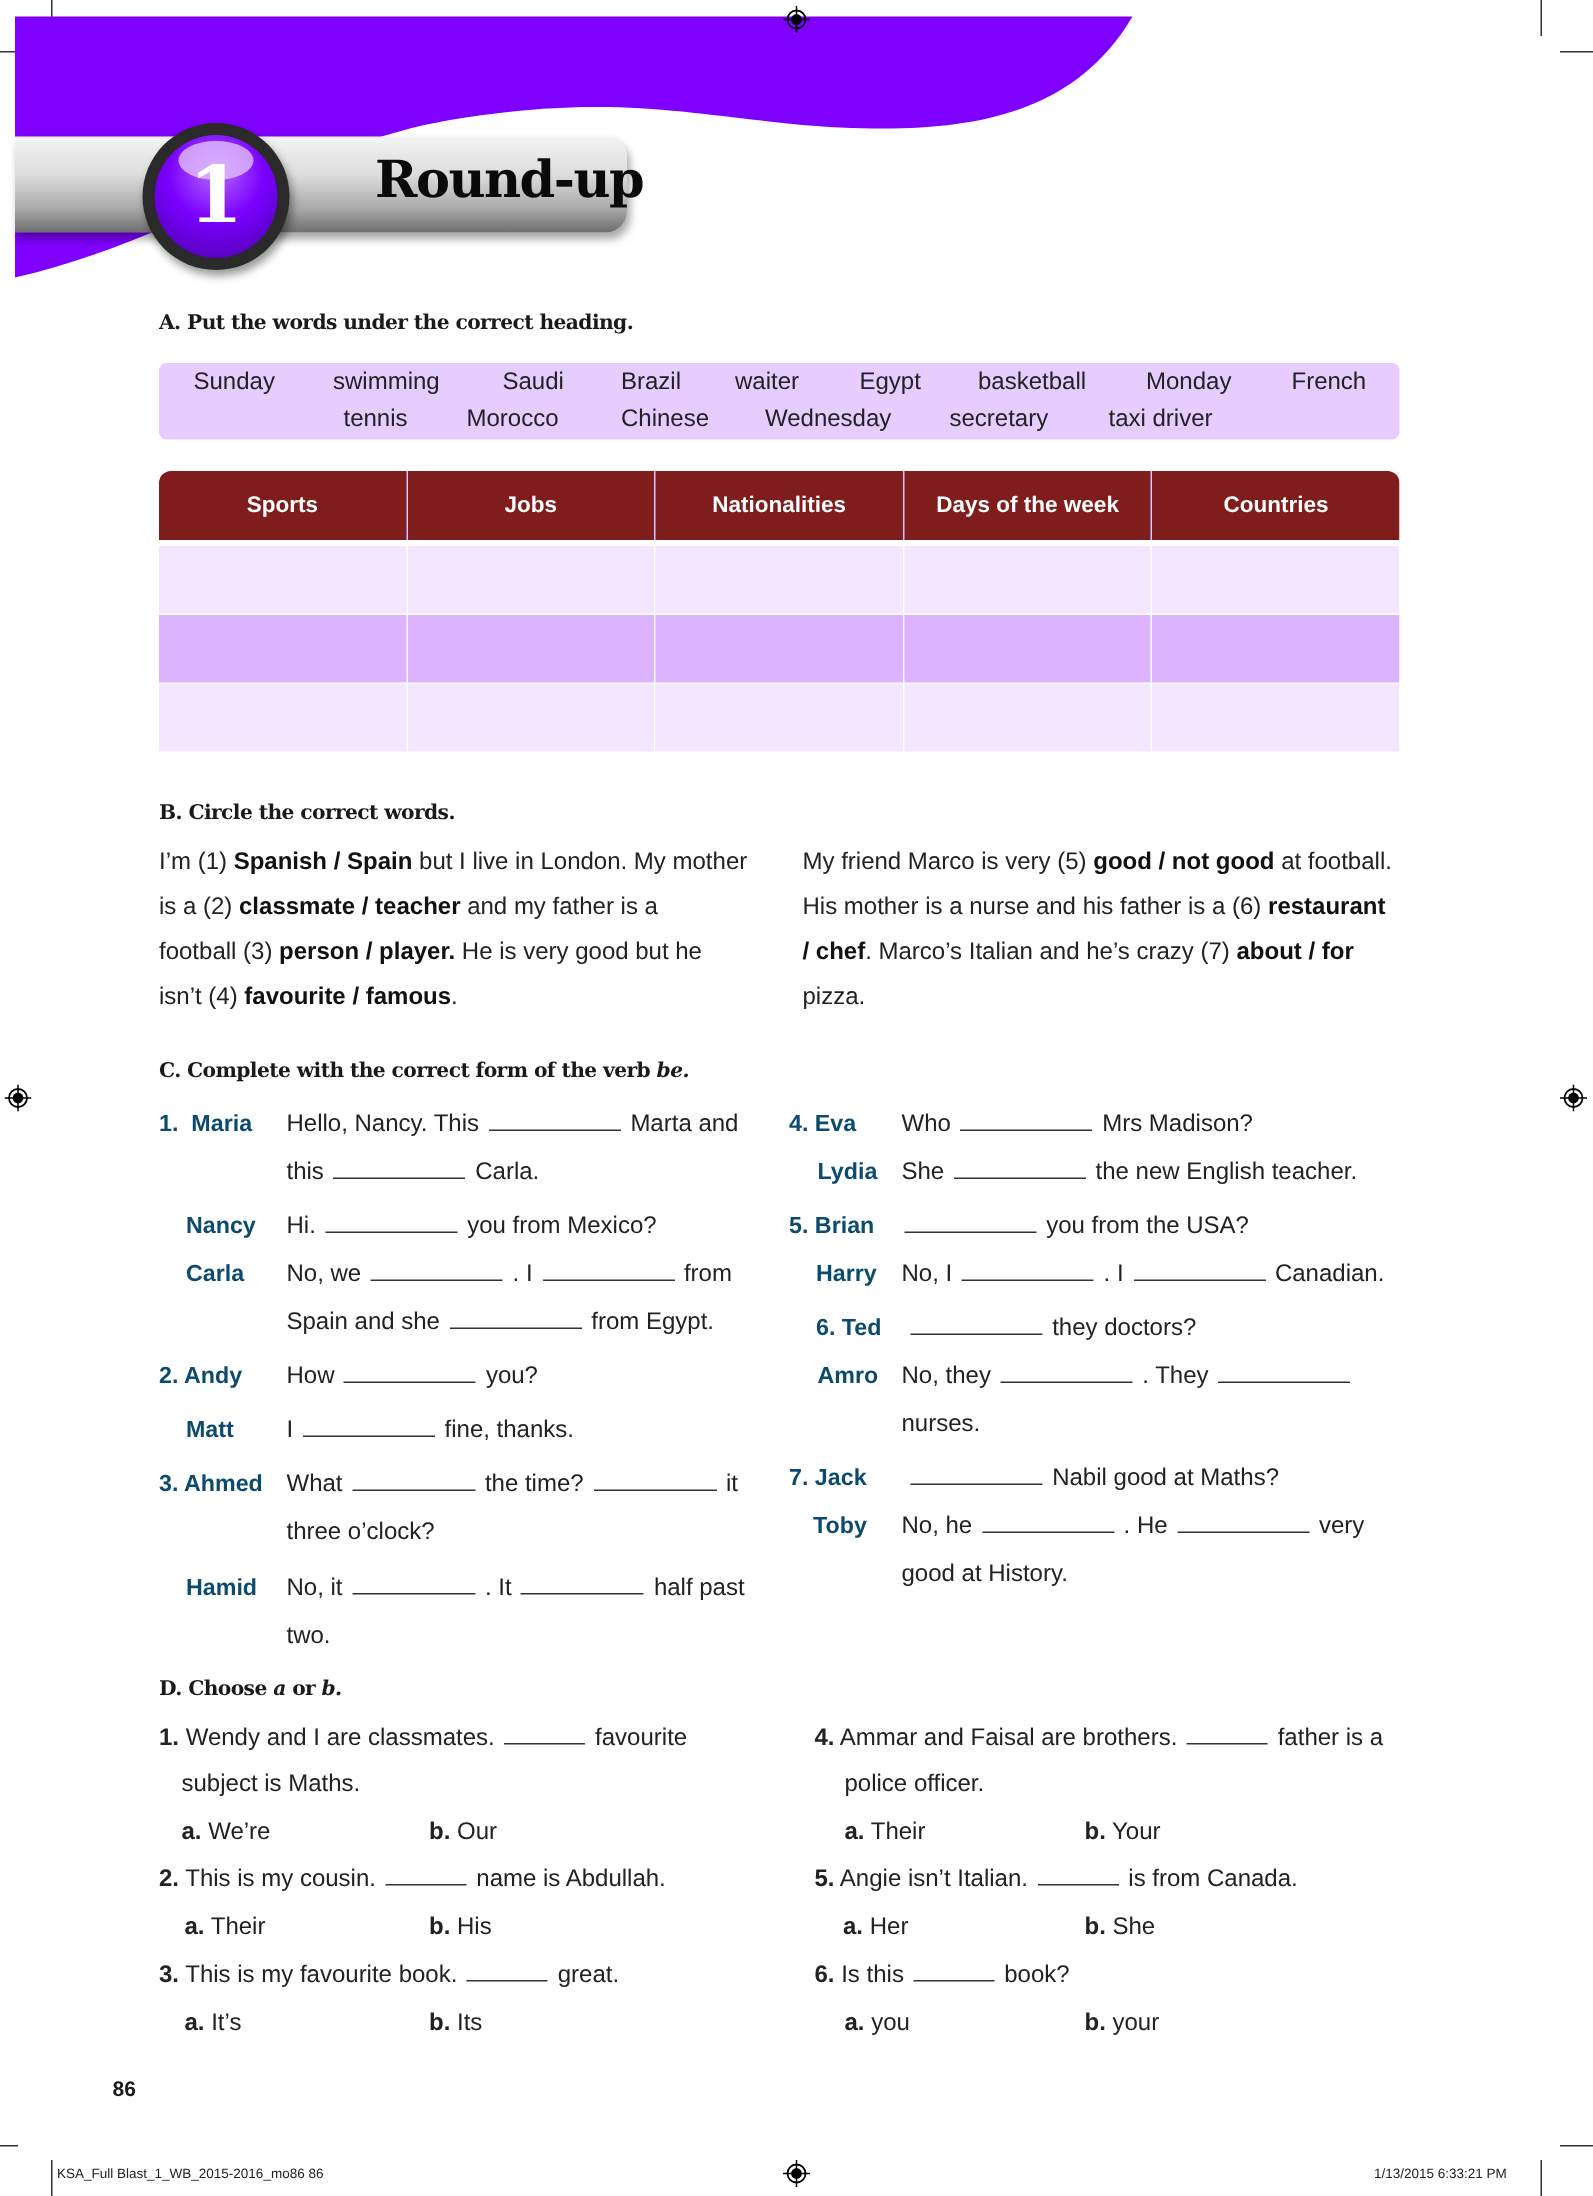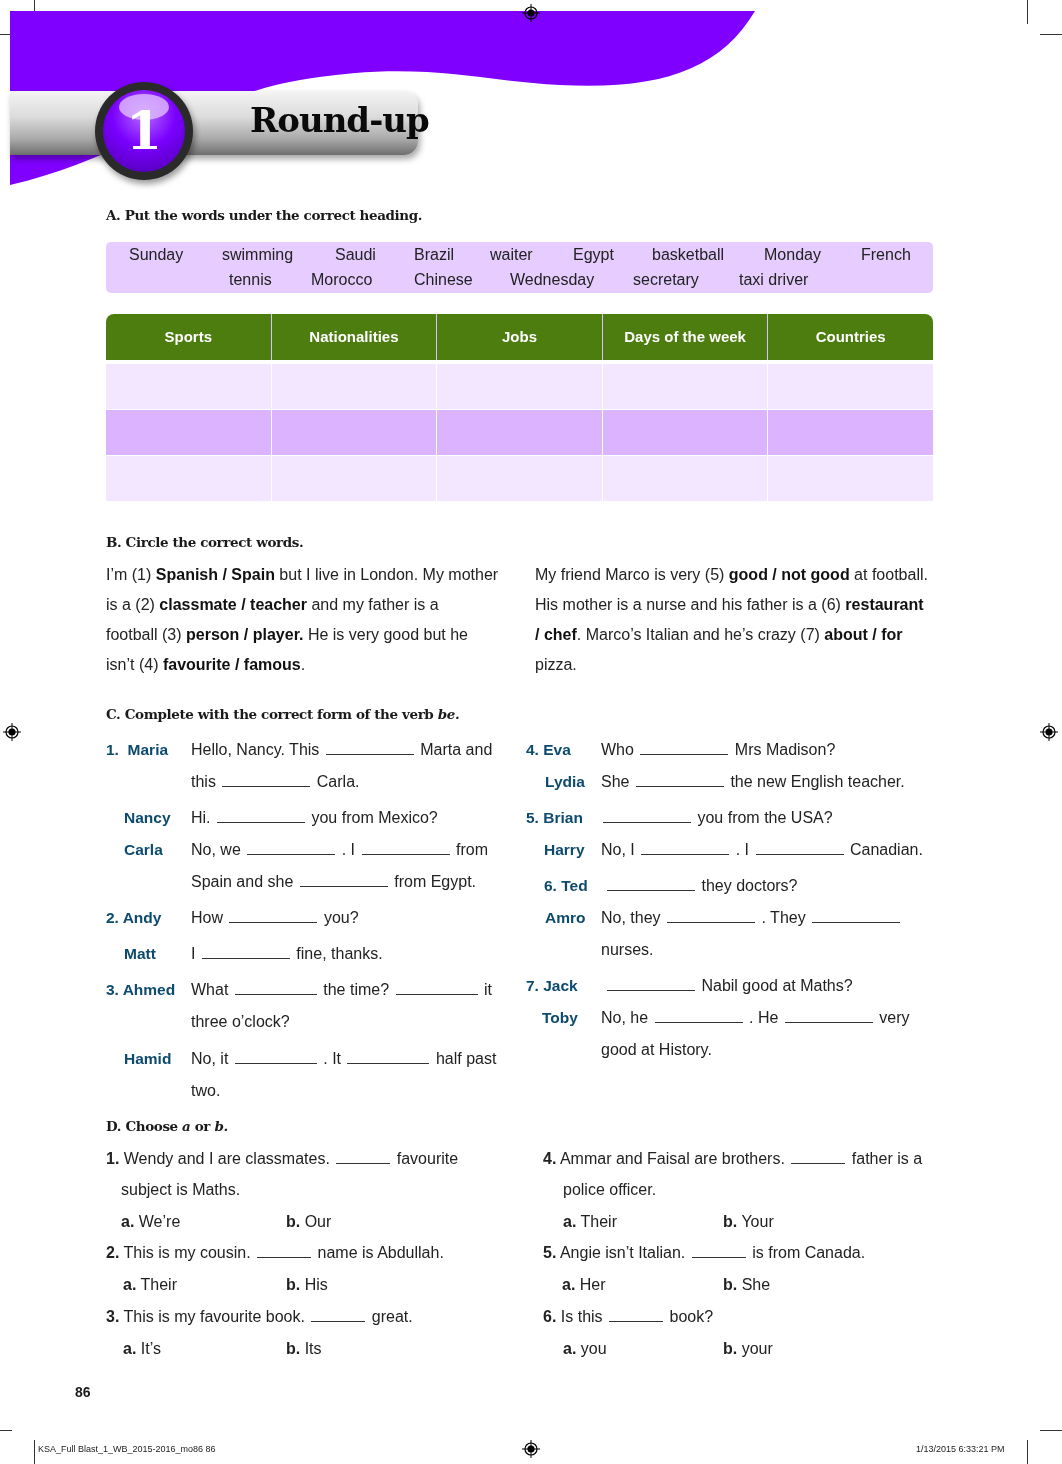--- a/index.html
+++ b/index.html
@@ -48,21 +48,21 @@
   .wordbox {
     position: absolute; left: 106px; top: 242px; width: 827px; height: 51px;
     background: #e6ccff; border-radius: 5px;
   }
   .word { position: absolute; font-size: 16px; color: #222; }
   
   .grid {
     position: absolute; left: 106px; top: 314px; width: 827px; height: 190px;
     border-radius: 8px 8px 0 0; overflow: hidden;
   }
-  .grid-head { display: flex; height: 46px; background: #4d7c0f; }
+  .grid-head { display: flex; height: 46px; background: #7f1d1d; }
   .grid-head div {
     flex: 1; color: #fff; font-weight: bold; font-size: 15px; text-align: center;
     line-height: 46px; border-right: 1px solid #d8c3ff;
   }
   .grid-head div:last-child { border-right: none; }
   .grid-gap { height: 3px; background: #fff; }
   .grid-row { display: flex; height: 46px; border-top: 1px solid #ffffff; }
   .grid-row div { flex: 1; border-right: 1px solid #ffffff; }
   .grid-row div:last-child { border-right: none; }
   .r-light div { background: #f3e6ff; }
@@ -146,22 +146,22 @@
   <span class="word" style="left:205px;top:29px;">Morocco</span>
   <span class="word" style="left:308px;top:29px;">Chinese</span>
   <span class="word" style="left:404px;top:29px;text-align:right;">Wednesday</span>
   <span class="word" style="left:527px;top:29px;">secretary</span>
   <span class="word" style="left:633px;top:29px;">taxi driver</span>
 </div>
 
 <div class="grid">
   <div class="grid-head">
     <div>Sports</div>
+    <div>Jobs</div>
     <div>Nationalities</div>
-    <div>Jobs</div>
     <div>Days of the week</div>
     <div>Countries</div>
   </div>
   <div class="grid-gap"></div>
   <div class="grid-row r-light">
     <div></div>
       <div></div>
       <div></div>
       <div></div>
       <div></div>

